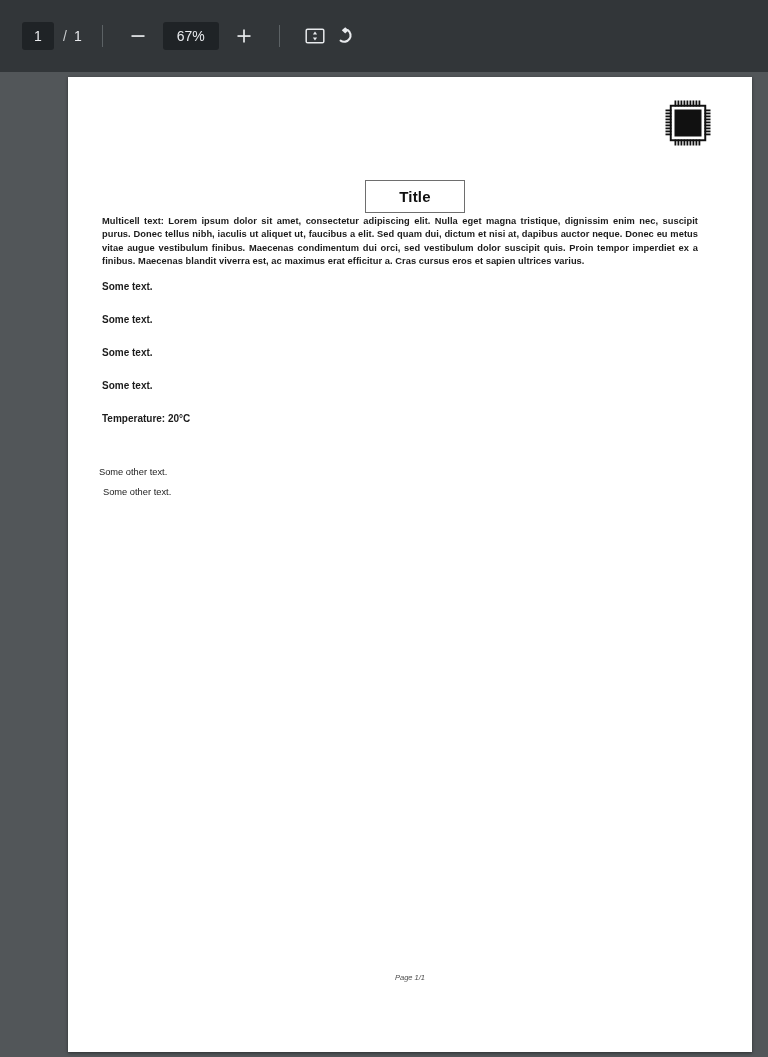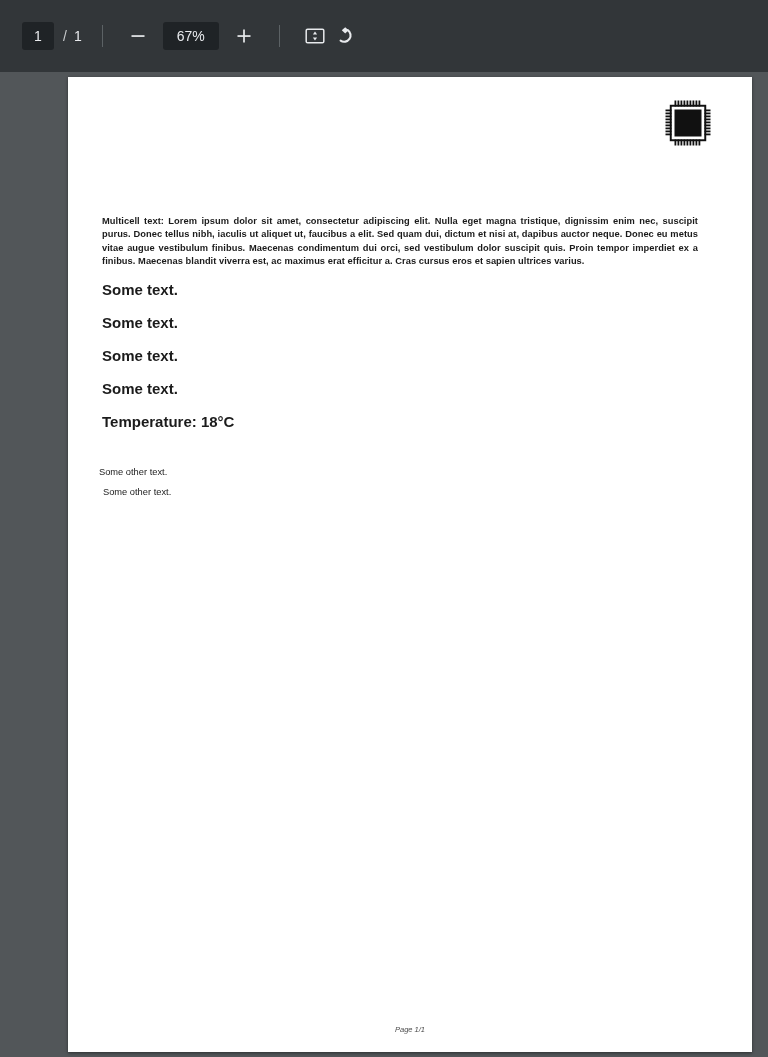--- a/index.html
+++ b/index.html
@@ -121,37 +121,37 @@
     font-weight: bold;
     color: #1b1b1b;
     text-align: justify;
     letter-spacing: .05px;
     margin-top: 36px;
   }
 
   .line-item {
     position: absolute;
     left: 34px;
-    font-size: 15px;
+    font-size: 10px;
     font-weight: bold;
     color: #1b1b1b;
     white-space: nowrap;
   }
 
   .other-item {
     position: absolute;
     font-size: 9.3px;
     font-weight: normal;
     color: #1b1b1b;
     white-space: nowrap;
   }
 
   .page-footer {
     position: absolute;
-    left: 0; top: 948px;
+    left: 0; top: 896px;
     width: 684px;
     text-align: center;
     font-size: 7.5px;
     font-style: italic;
     color: #4a4a4a;
   }
 </style>
 </head>
 <body>
 
@@ -197,20 +197,23 @@
       </svg>
     </button>
   </div>
 
 </div>
 
 <div id="viewer-area">
 
   <div id="pdf-page">
 
+    <div class="doc-title-box">
+      <span class="doc-title-text">Title</span>
+    </div>
 
     <svg class="chip-icon" viewBox="0 0 64 64">
       <g fill="#111111">
 
         <rect x="14" y="2" width="2.4" height="8"></rect>
           <rect x="18" y="2" width="2.4" height="8"></rect>
         <rect x="22" y="2" width="2.4" height="8"></rect>
           <rect x="26" y="2" width="2.4" height="8"></rect>
         <rect x="30" y="2" width="2.4" height="8"></rect>
           <rect x="34" y="2" width="2.4" height="8"></rect>
@@ -252,21 +255,21 @@
         <rect x="14" y="14" width="36" height="36"></rect>
       </g>
     </svg>
 
     <div class="body-para">Multicell text: Lorem ipsum dolor sit amet, consectetur adipiscing elit. Nulla eget magna tristique, dignissim enim nec, suscipit purus. Donec tellus nibh, iaculis ut aliquet ut, faucibus a elit. Sed quam dui, dictum et nisi at, dapibus auctor neque. Donec eu metus vitae augue vestibulum finibus. Maecenas condimentum dui orci, sed vestibulum dolor suscipit quis. Proin tempor imperdiet ex a finibus. Maecenas blandit viverra est, ac maximus erat efficitur a. Cras cursus eros et sapien ultrices varius.</div>
 
     <div class="line-item" style="top:204px">Some text.</div>
     <div class="line-item" style="top:237px">Some text.</div>
     <div class="line-item" style="top:270px">Some text.</div>
     <div class="line-item" style="top:303px">Some text.</div>
-    <div class="line-item" style="top:336px">Temperature: 18°C</div>
+    <div class="line-item" style="top:336px">Temperature: 20°C</div>
 
     <div class="other-item" style="left:31px; top:390px">Some other text.</div>
     <div class="other-item" style="left:35px; top:410px">Some other text.</div>
 
     <div class="page-footer">Page 1/1</div>
 
   </div>
 </div>
 
 </body></html>

